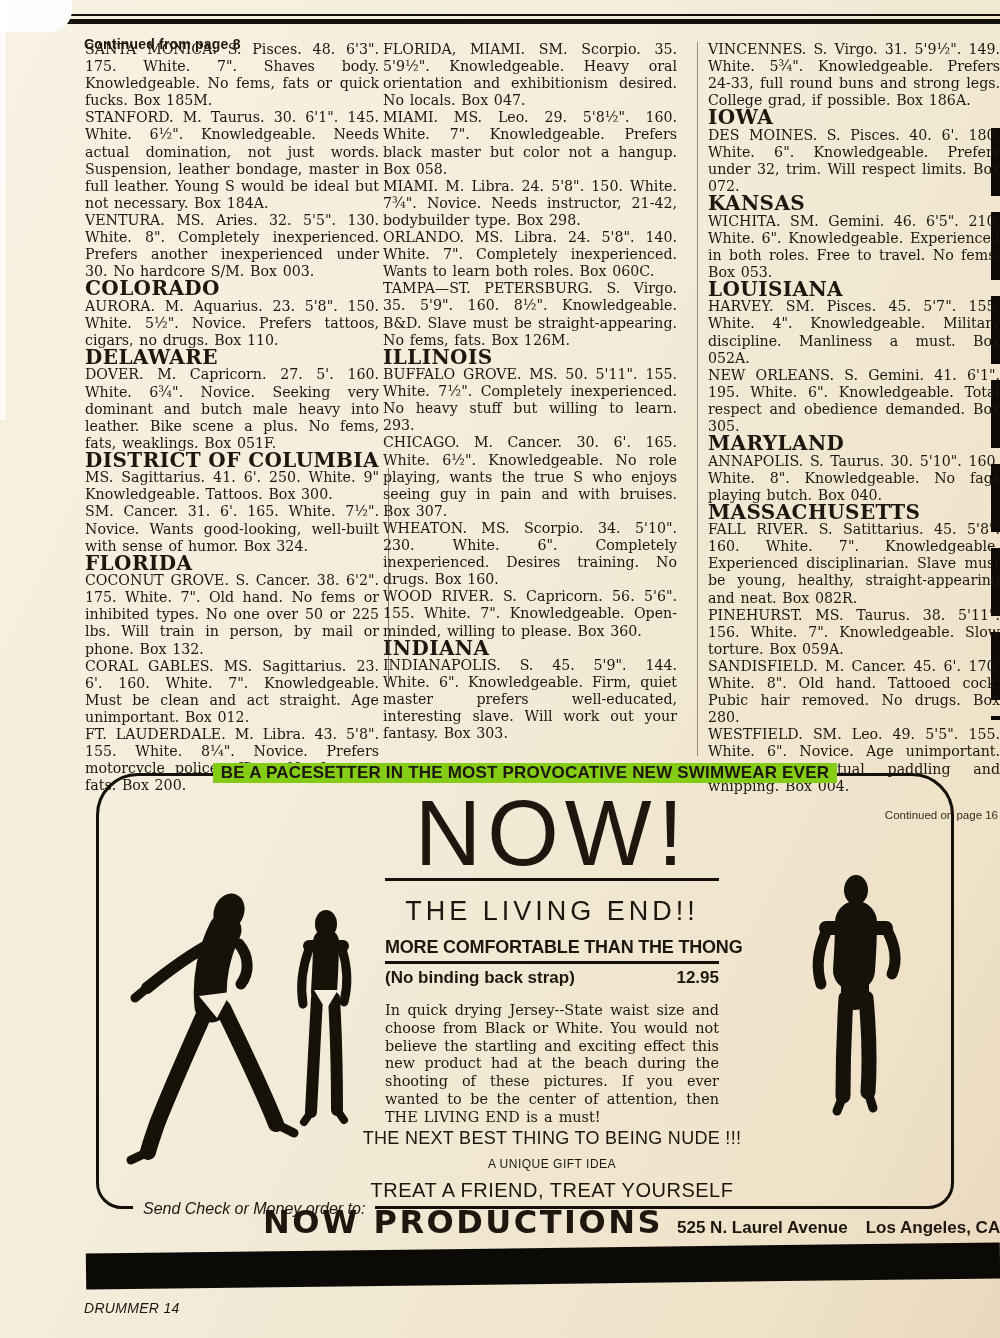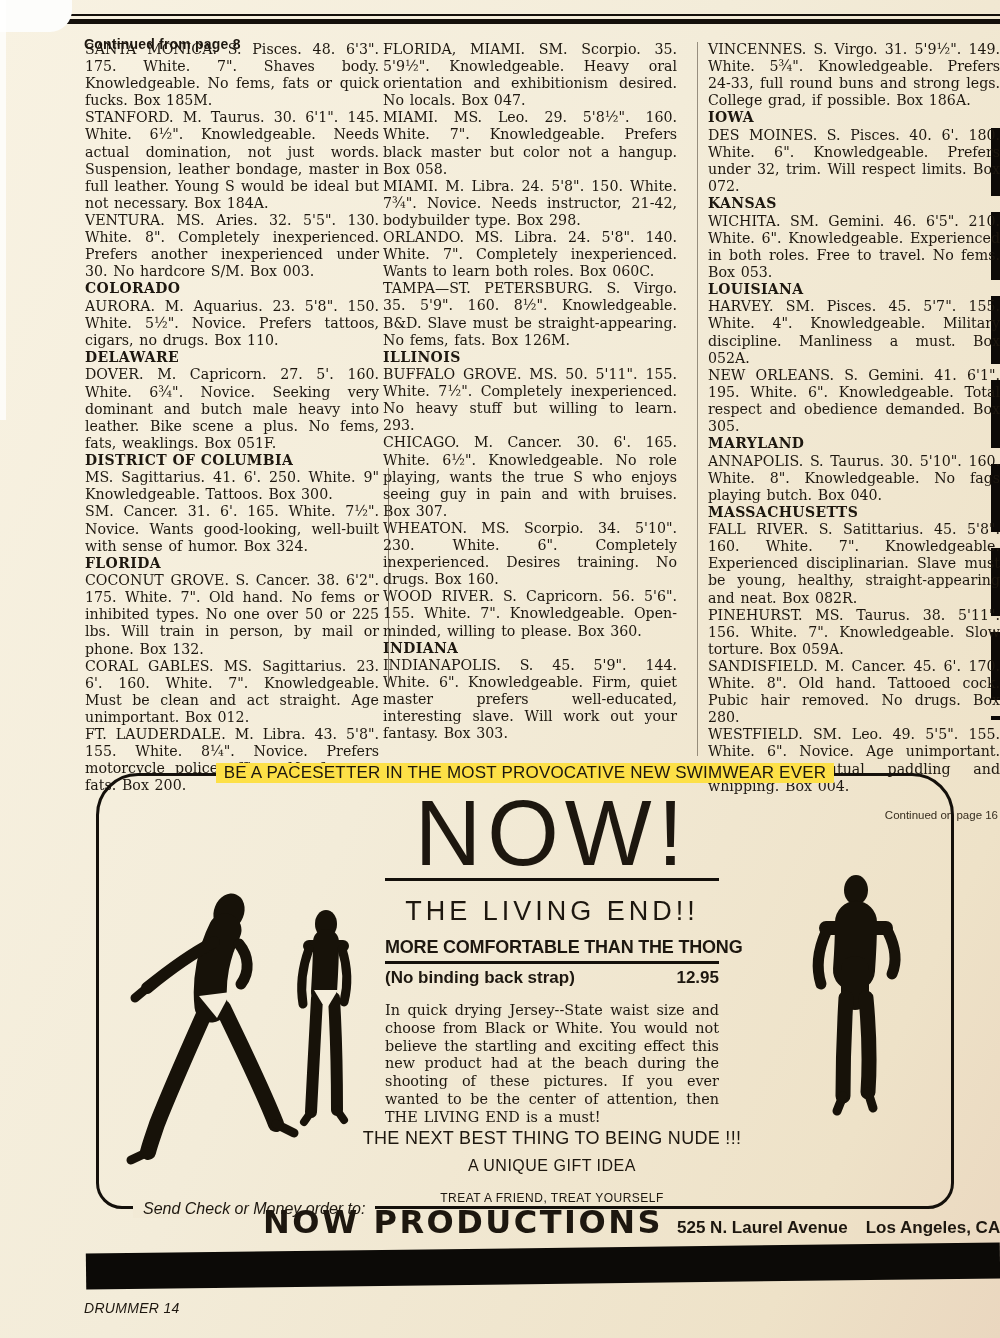--- a/index.html
+++ b/index.html
@@ -17,47 +17,47 @@
     background:repeating-linear-gradient(to bottom,#0d0a07 0 68px,transparent 68px 84px);}
   .continued-from{position:absolute;left:84px;top:36px;font-family:"Liberation Sans",sans-serif;
     font-weight:bold;font-size:14px;letter-spacing:.2px;}
   
   .columns{position:absolute;left:85px;top:41px;width:915px;display:flex;}
   .col{hyphens:auto;-webkit-hyphens:auto;}
   .col1{width:296px;margin-right:4px;}
   .col2{width:296px;margin-right:31px;}
   .col3{width:294px;}
   .col p.entry{margin:0;text-align:justify;font-size:14.2px;line-height:17.1px;word-spacing:1.2px;}
-  .col h3.heading{margin:0;font-size:14px;line-height:17.4px;font-weight:bold;letter-spacing:.4px;}
+  .col h3.heading{margin:0;font-size:20px;line-height:17.4px;font-weight:bold;letter-spacing:.4px;}
   .col p.note{margin:14px 2px 0 0;text-align:right;font-family:"Liberation Sans",sans-serif;
     font-size:11.5px;color:#372e20;}
   .col-rule-a{position:absolute;left:388px;top:468px;width:1px;height:220px;background:#4a4134;opacity:.65;}
   .col-rule-b{position:absolute;left:697px;top:42px;width:1px;height:714px;background:#4a4134;opacity:.55;}
   
   .ad-box{position:absolute;left:96px;top:773px;width:852px;height:430px;
     border:3px solid #14100b;border-radius:42px 42px 26px 26px;}
   .ad-banner{position:absolute;top:-13px;left:0;right:0;text-align:center;}
-  .ad-banner span{display:inline-block;background:#fde047;padding:0 8px;
-    font-family:"Liberation Sans",sans-serif;font-weight:normal;font-size:17px;letter-spacing:.2px;}
+  .ad-banner span{display:inline-block;background:#84cc16;padding:0 8px;
+    font-family:"Liberation Sans",sans-serif;font-weight:bold;font-size:17px;letter-spacing:.2px;}
   .ad-center{position:absolute;left:286px;top:14px;width:334px;text-align:center;}
   .now-title{font-family:"Liberation Sans",sans-serif;font-weight:400;font-size:92px;line-height:86px;
     letter-spacing:6px;margin:0;}
   .now-rule{height:3px;background:#14100b;margin:2px 0 6px 0;}
   .living-end{font-family:"Liberation Sans",sans-serif;font-size:27px;letter-spacing:4px;margin:15px 0 10px 0;
     font-weight:400;}
   .tagline{font-family:"Liberation Sans",sans-serif;font-weight:bold;font-size:18px;letter-spacing:-.2px;
     border-bottom:3px solid #14100b;padding-bottom:3px;margin:0 0 4px 0;white-space:nowrap;}
   .note-price{display:flex;justify-content:space-between;font-family:"Liberation Sans",sans-serif;
     font-weight:bold;font-size:17px;margin:2px 0 14px 0;}
   .ad-body{font-size:14.4px;line-height:17.8px;text-align:justify;margin:0;word-spacing:1.5px;}
   .closing{position:absolute;left:246px;top:352px;width:414px;text-align:center;
     font-family:"Liberation Sans",sans-serif;font-weight:normal;}
   .closing .l1{font-size:18px;margin:0 0 8px 0;letter-spacing:.3px;}
-  .closing .l2{font-size:16px;margin:0 0 4px 0;letter-spacing:.5px;text-align:center;}
-  .closing .l3{font-size:12px;margin:16px;letter-spacing:.5px;}
+  .closing .l2{font-size:12px;margin:0 0 4px 0;letter-spacing:.5px;text-align:center;}
+  .closing .l3{font-size:20px;margin:8px;letter-spacing:.5px;}
   .figures-left{position:absolute;left:12px;top:110px;width:270px;height:295px;}
   .figure-right{position:absolute;left:669px;top:92px;width:175px;height:270px;}
   .order-label{position:absolute;bottom:-12px;left:34px;background:#f2ead6;padding:0 10px;
     font-family:"Liberation Sans",sans-serif;font-style:italic;font-size:16px;}
   .order-row{position:absolute;left:263px;top:1203px;width:748px;display:flex;align-items:baseline;
     gap:14px;white-space:nowrap;}
   .company{font-family:"DejaVu Sans",sans-serif;font-weight:bold;font-size:32px;letter-spacing:2.5px;}
   .address{font-family:"Liberation Sans",sans-serif;font-weight:bold;font-size:17px;display:flex;gap:18px;}
   .bottom-bar{position:absolute;left:86px;top:1248px;width:914px;height:36px;background:#0c0a07;
     transform:rotate(-.7deg);}

